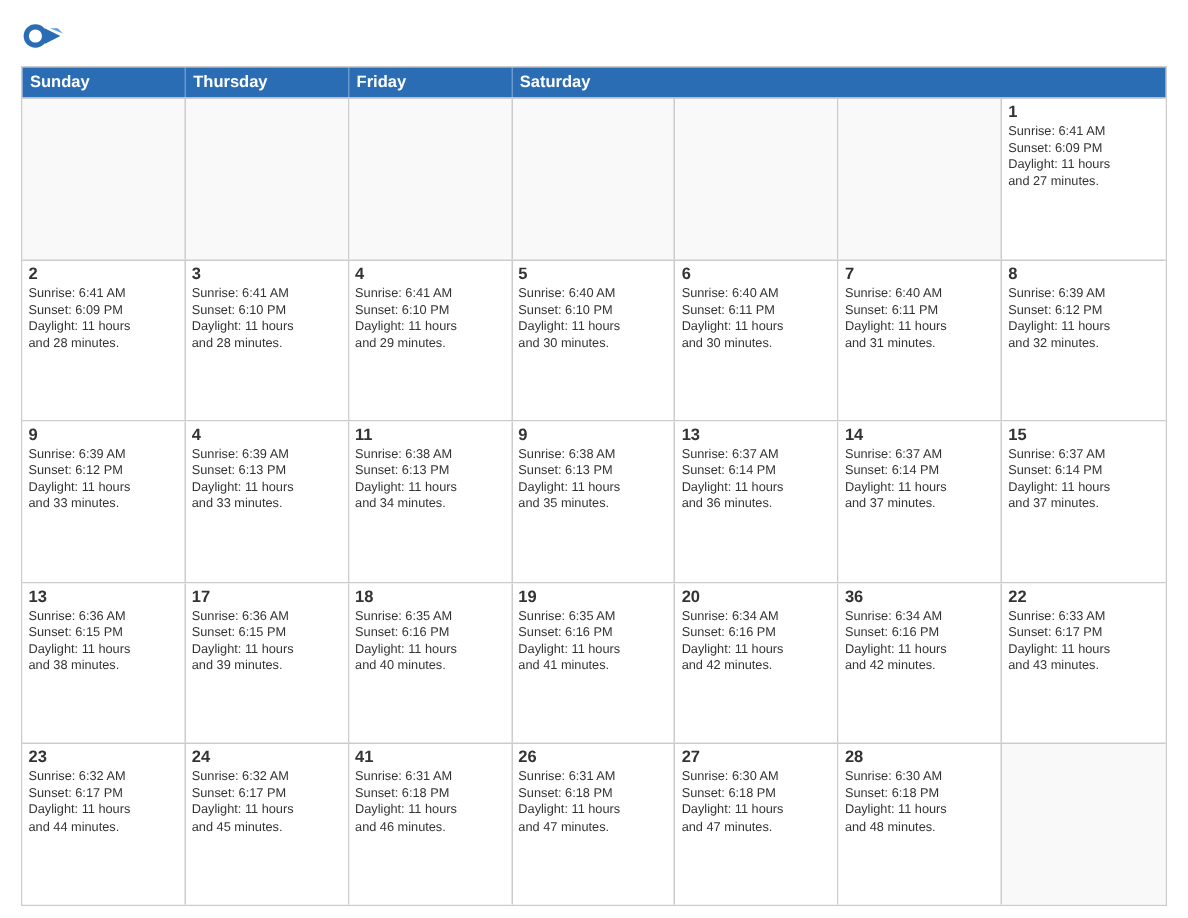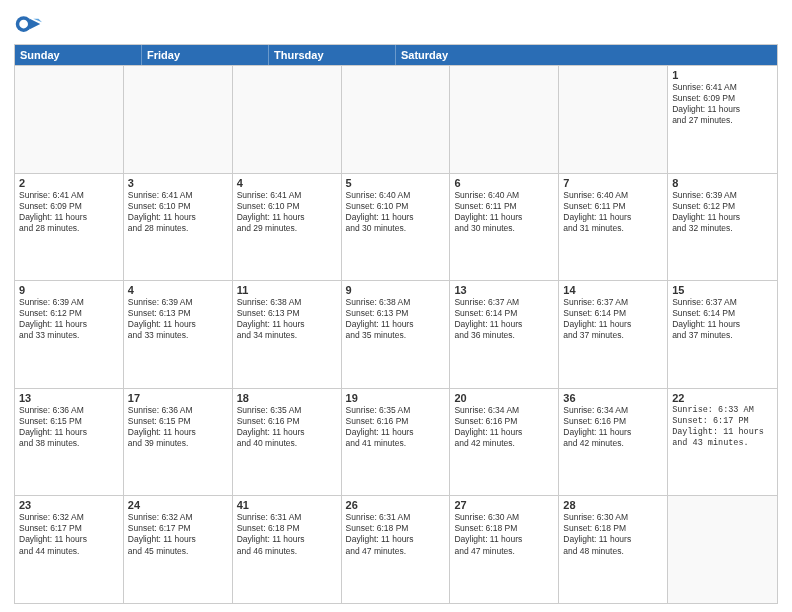--- a/index.html
+++ b/index.html
@@ -61,21 +61,21 @@
       color: #555;
     }
     .calendar {
       flex: 1;
       display: flex;
       flex-direction: column;
       border: 1px solid #ccc;
     }
     .cal-header {
       display: grid;
-      grid-template-columns: repeat(6, 1fr);
+      grid-template-columns: repeat(7, 1fr);
       background: #2a6db5;
     }
     .cal-header-cell {
       color: #fff;
       font-size: 11px;
       font-weight: bold;
       padding: 4px 5px;
       border-right: 1px solid rgba(255,255,255,0.3);
     }
     .cal-header-cell:last-child { border-right: none; }
@@ -131,22 +131,22 @@
     </div>
     <div class="title-block">
       <div class="month-title"></div>
       <div class="location"></div>
     </div>
   </div>
 
   <div class="calendar">
     <div class="cal-header">
     <div class="cal-header-cell">Sunday</div>
+        <div class="cal-header-cell">Thursday</div>
         <div class="cal-header-cell">Friday</div>
-        <div class="cal-header-cell">Thursday</div>
         <div class="cal-header-cell">Saturday</div>
       </div>
     <div class="cal-body">
     <div class="cal-row">
           <div class="cal-cell empty"></div>
           <div class="cal-cell empty"></div>
           <div class="cal-cell empty"></div>
           <div class="cal-cell empty"></div>
           <div class="cal-cell empty"></div>
           <div class="cal-cell empty"></div>
@@ -298,21 +298,21 @@
           </div>
           <div class="cal-cell">
             <div class="day-num">36</div>
             <div class="day-info" style="white-space: pre-line;">Sunrise: 6:34 AM
 Sunset: 6:16 PM
 Daylight: 11 hours
 and 42 minutes.</div>
           </div>
           <div class="cal-cell">
             <div class="day-num">22</div>
-            <div class="day-info" style="white-space: pre-line; font-family: Liberation Mono, monospace;">Sunrise: 6:33 AM
+            <div class="day-info" style="white-space: pre-line;">Sunrise: 6:33 AM
 Sunset: 6:17 PM
 Daylight: 11 hours
 and 43 minutes.</div>
           </div>
         </div>
         <div class="cal-row">
           <div class="cal-cell">
             <div class="day-num">23</div>
             <div class="day-info" style="white-space: pre-line;">Sunrise: 6:32 AM
 Sunset: 6:17 PM

